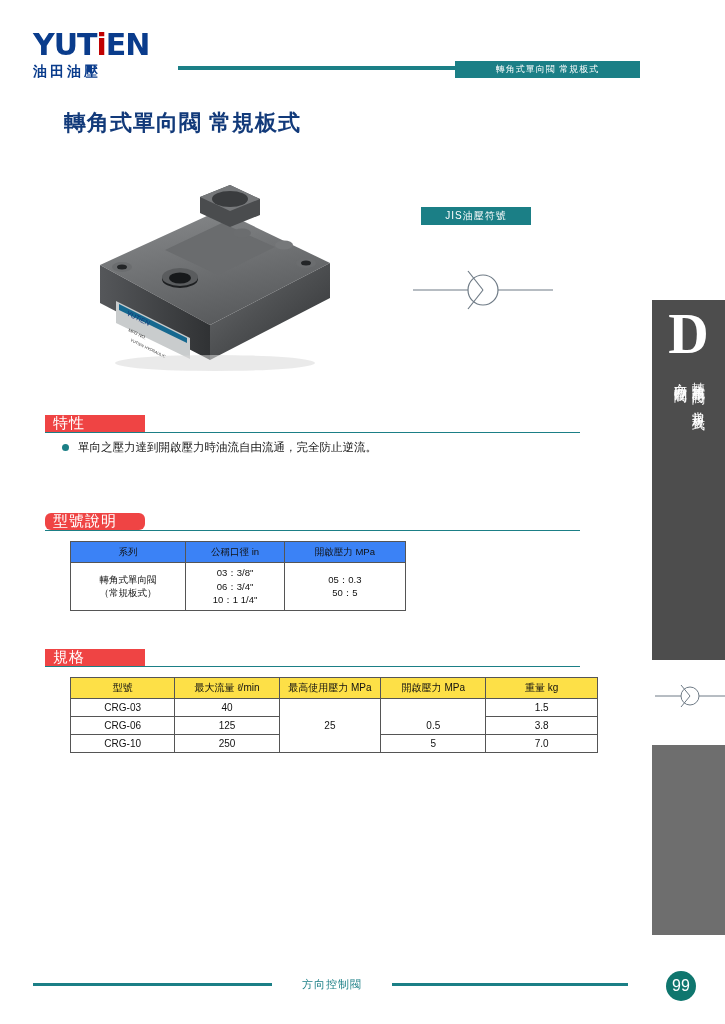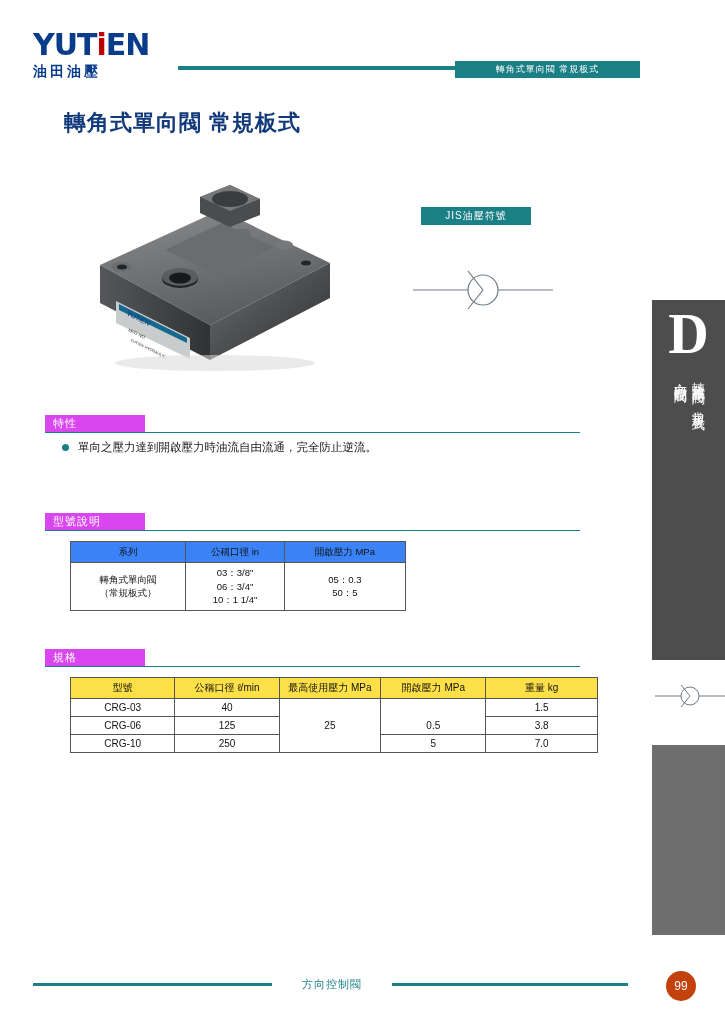--- a/index.html
+++ b/index.html
@@ -57,22 +57,22 @@
     background: #1b7f86; color: #fff; font-size: 10px;
     display: flex; align-items: center; justify-content: center;
     letter-spacing: 1px;
   }
   .jis-symbol {
     position: absolute; left: 413px; top: 255px; width: 140px; height: 70px;
   }
 
   
   .sec-head {
-    position: absolute; height: 17px; background: #d946ef; color: #fff;
-    font-size: 11px; display: flex; align-items: center;
+    position: absolute; height: 17px; background: #ef4444; color: #fff;
+    font-size: 15px; display: flex; align-items: center;
     padding-left: 8px; letter-spacing: 1px;
   }
   .sec-underline {
     position: absolute; height: 1px; background: #1b7f86;
   }
 
   
   .features { position: absolute; left: 60px; top: 440px; width: 520px; }
   .feature-item {
     font-size: 11.5px; color: #1a1a1a; margin-bottom: 9px;
@@ -138,21 +138,21 @@
     background: #1b7f86;
   }
   .footer-label {
     position: absolute; left: 272px; top: 975px; width: 120px; height: 18px;
     background: #ffffff; color: #1b7f86; font-size: 11px;
     display: flex; align-items: center; justify-content: center;
     letter-spacing: 1px;
   }
   .page-number {
     position: absolute; left: 666px; top: 971px; width: 30px; height: 30px;
-    border-radius: 50%; background: #c2410c; color: #fff; font-size: 12px;
+    border-radius: 50%; background: #0f766e; color: #fff; font-size: 16px;
     display: flex; align-items: center; justify-content: center;
   }
 </style>
 </head>
 <body>
 
 <div class="page">
 
   <div class="logo-block">
     <div class="logo-main"><span>YUT<span class="red">i</span>EN</span></div>
@@ -224,21 +224,21 @@
       <line x1="55" y1="54" x2="70" y2="35" stroke="#6f7b86" stroke-width="1.2"></line>
     </svg>
   </div>
 
   <div class="sec-head" style="left:45px; top:415px; width:100px;">特性</div>
   <div class="sec-underline" style="left:45px; top:432px; width:535px;"></div>
   <div class="features">
     <div class="feature-item">單向之壓力達到開啟壓力時油流自由流通，完全防止逆流。</div>
   </div>
 
-  <div class="sec-head" style="left:45px; top:513px; width:100px;">型號說明</div>
+  <div class="sec-head" style="left:45px; top:513px; width:100px;border-radius:6px;">型號說明</div>
   <div class="sec-underline" style="left:45px; top:530px; width:535px;"></div>
 
   <table class="model-table">
     <tbody>
     <tr class="r2">
       <td>系列</td>
       <td>公稱口徑 in</td>
       <td>開啟壓力 MPa</td>
     </tr>
     <tr class="r3">
@@ -259,21 +259,21 @@
   </tbody>
     </table>
 
   <div class="sec-head" style="left:45px; top:649px; width:100px;">規格</div>
   <div class="sec-underline" style="left:45px; top:666px; width:535px;"></div>
 
   <table class="spec-table">
     <thead>
       <tr>
         <th style="width:103px;">型號</th>
-        <th style="width:103px;">公稱口徑 ℓ/min</th>
+        <th style="width:103px;">最大流量 ℓ/min</th>
         <th style="width:100px;">最高使用壓力 MPa</th>
         <th style="width:104px;">開啟壓力 MPa</th>
         <th style="width:110px;">重量 kg</th>
       </tr>
     </thead>
     <tbody>
       <tr>
         <td>CRG-03</td>
         <td>40</td>
         <td rowspan="3">25</td>

